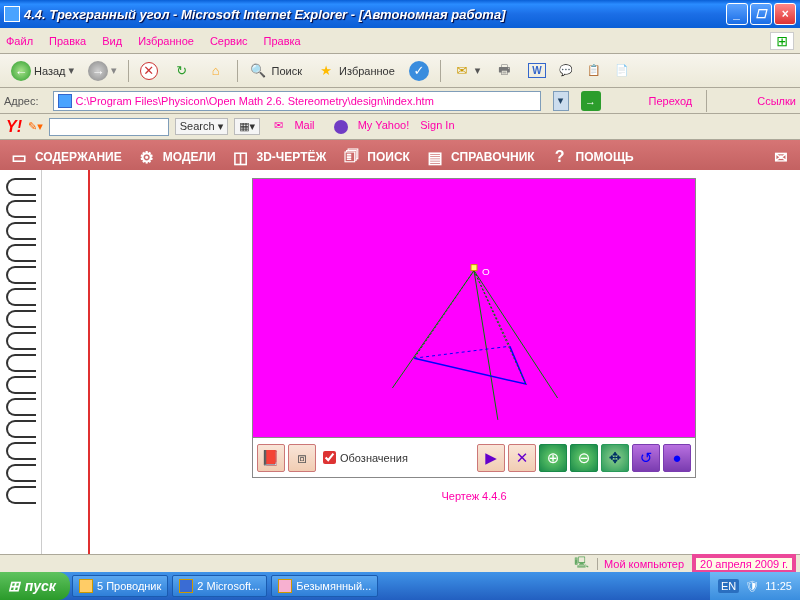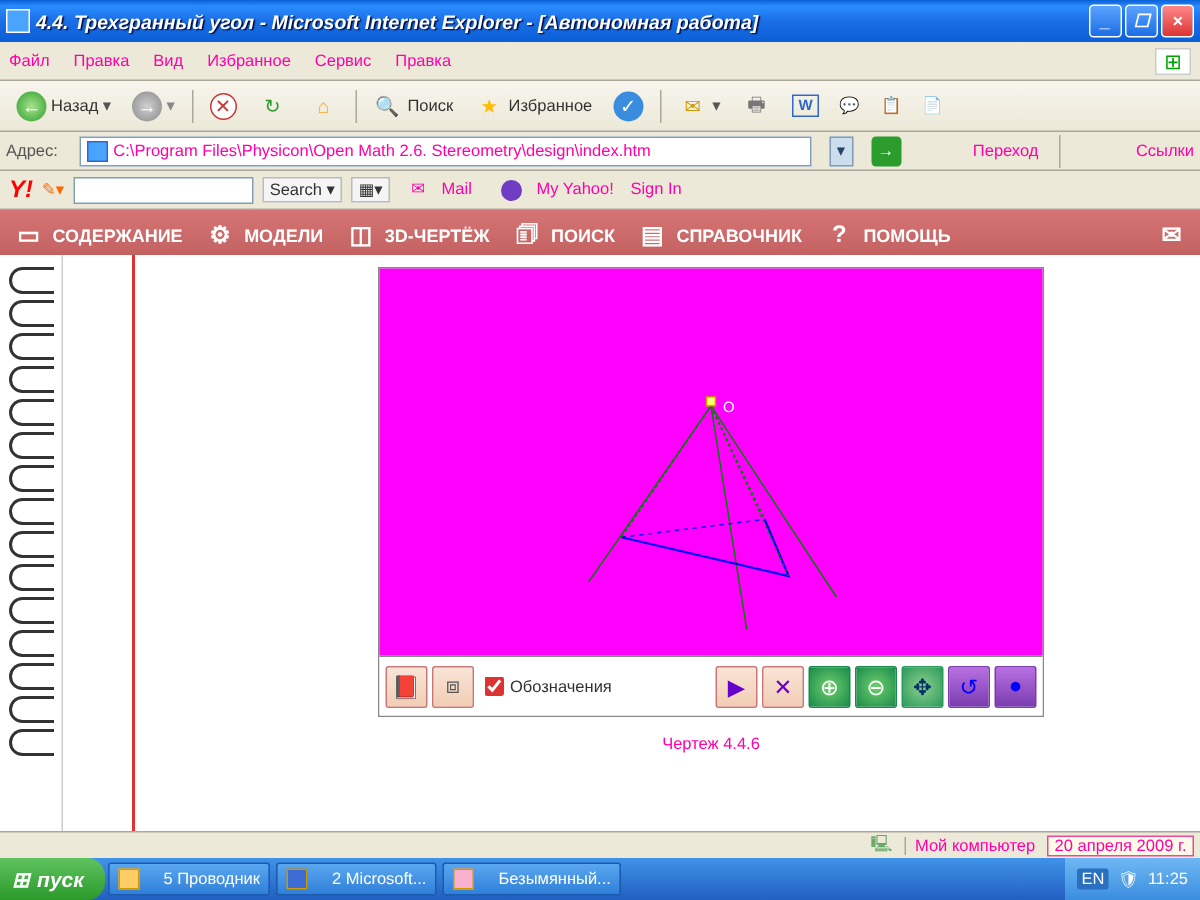--- a/index.html
+++ b/index.html
@@ -75,26 +75,26 @@
 .figbtn.pin{background:linear-gradient(#b870e0,#7a3cb0);color:#00f;border-color:#7a3cb0;}
 .figtoolbar .chk{ display:flex; align-items:center; gap:4px; font-size:11px; color:#333; margin-left:4px;}
 .figtoolbar .chk input{accent-color:#d33;}
 .figtoolbar .gap{flex:1;}
 .caption{ position:absolute; left:210px; top:320px; width:444px; text-align:center; color:#ff00aa; font-size:11px;}
 
 
 .statusbar{ position:absolute; bottom:28px; left:0; right:0; height:18px; background:#ece9d8; border-top:1px solid #aca899; display:flex; align-items:center; font-size:11px; padding:0 4px; gap:8px;}
 .statusbar .seg{ border-left:1px solid #aca899; padding-left:6px; color:#ff00aa;}
 .statusbar .spacer{flex:1;}
-.statusbar .date{ border:1px solid #ec4899; background:#fffbe6; padding:0 4px; color:#ff00aa;}
+.statusbar .date{ border:4px solid #ec4899; background:#fffbe6; padding:0 4px; color:#ff00aa;}
 
 
 .taskbar{ position:absolute; bottom:0; left:0; right:0; height:28px; background:linear-gradient(#3f93e8,#225fc0); display:flex; align-items:center; color:#fff; font-size:11px;}
 .startbtn{ height:28px; padding:0 14px 0 8px; background:linear-gradient(#5fc35f,#2a9a2a); border-radius:0 12px 12px 0; display:flex; align-items:center; gap:5px; font-weight:bold; font-style:italic; font-size:14px;}
-.task{ height:22px; margin:0 2px; padding:0 6px; background:linear-gradient(#5aa7f0,#2f7fd8); border:1px solid #1a5bb0; border-radius:2px; display:flex; align-items:center; gap:16px; max-width:120px; overflow:hidden; white-space:nowrap;}
+.task{ height:22px; margin:0 2px; padding:0 6px; background:linear-gradient(#5aa7f0,#2f7fd8); border:1px solid #1a5bb0; border-radius:2px; display:flex; align-items:center; gap:4px; max-width:120px; overflow:hidden; white-space:nowrap;}
 .task .tic{width:14px;height:14px;background:#fc6;border:1px solid #c90;}
 .tray{ margin-left:auto; height:28px; background:linear-gradient(#6fb8f5,#3a8dde); display:flex; align-items:center; padding:0 8px; gap:6px;}
 .tray .lang{background:#2a6fc0;padding:1px 3px;border-radius:2px;}
 </style>
 </head>
 <body>
 
 <div class="titlebar">
   <div class="icon"></div>
   <div class="title">4.4. Трехгранный угол - Microsoft Internet Explorer - [Автономная работа]</div>

